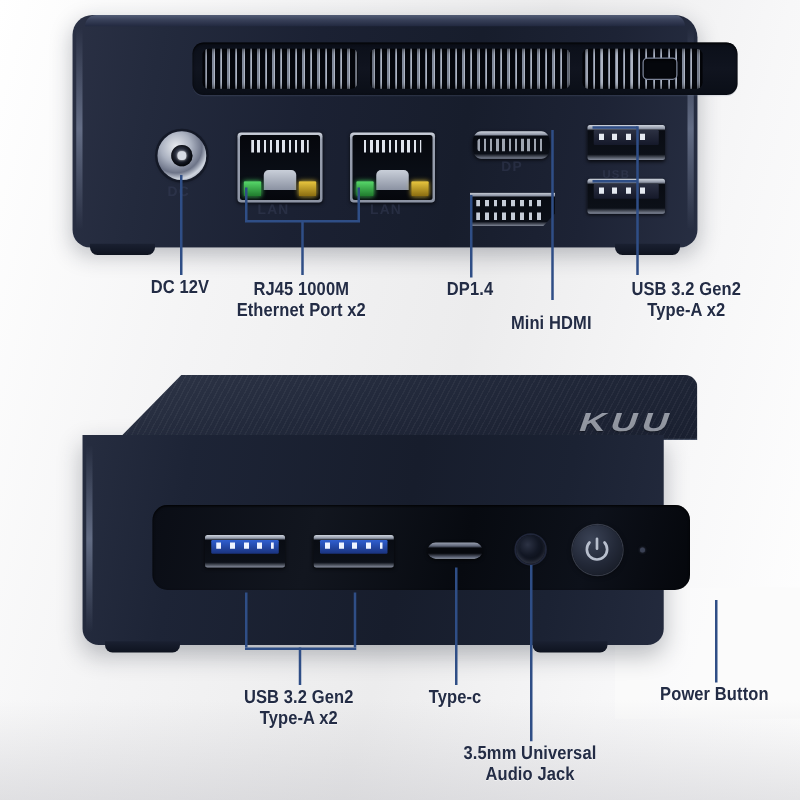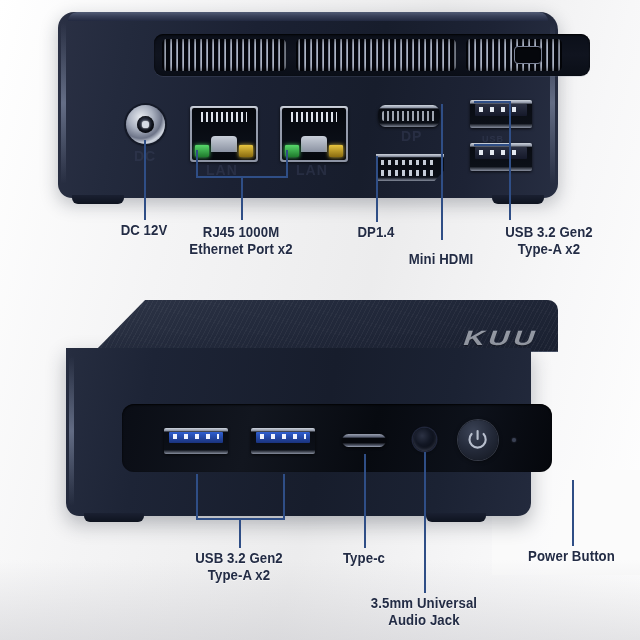--- a/index.html
+++ b/index.html
@@ -123,21 +123,21 @@
     background:linear-gradient(180deg,#cfd5de 0%,#8f96a6 10%,#090c13 16%,#0c1018 84%,#878e9e 100%);
     box-shadow:0 1px 3px rgba(0,0,0,.7);overflow:hidden;
   }
   .usb-a .tongue{position:absolute;left:8%;right:8%;top:16%;height:40%;
     background:linear-gradient(180deg,#2b3042,#15192a);border-radius:1px;}
   .usb-a .tongue .pins{position:absolute;left:8%;right:8%;top:22%;height:42%;
     background:repeating-linear-gradient(90deg,#e4e9f1 0,#e4e9f1 4px,transparent 4px,transparent 11px);}
   .usb-a.blue .tongue{background:linear-gradient(180deg,#2f5fd0,#1a337e);}
   .usb-a.blue .tongue .pins{background:repeating-linear-gradient(90deg,#eef3ff 0,#eef3ff 4px,transparent 4px,transparent 11px);}
   .usb-label-ghost{position:absolute;color:#39405a;font-size:9px;font-weight:700;letter-spacing:1px;opacity:.5;}
-  .dc-label-ghost{position:absolute;color:#39405a;font-size:14px;font-weight:700;letter-spacing:1px;opacity:.45;}
+  .dc-label-ghost{position:absolute;color:#39405a;font-size:11px;font-weight:700;letter-spacing:1px;opacity:.45;}
 
   
   .top-deck{
     position:absolute;
     background:linear-gradient(165deg,#2d3446 0%,#232a3c 40%,#1a2030 100%);
     box-shadow:0 -1px 0 rgba(150,162,190,.35) inset;
   }
   .top-deck .texture{position:absolute;inset:0;
     background:repeating-linear-gradient(118deg,rgba(255,255,255,.045) 0 1px,transparent 1px 4px);}
   .brand{

